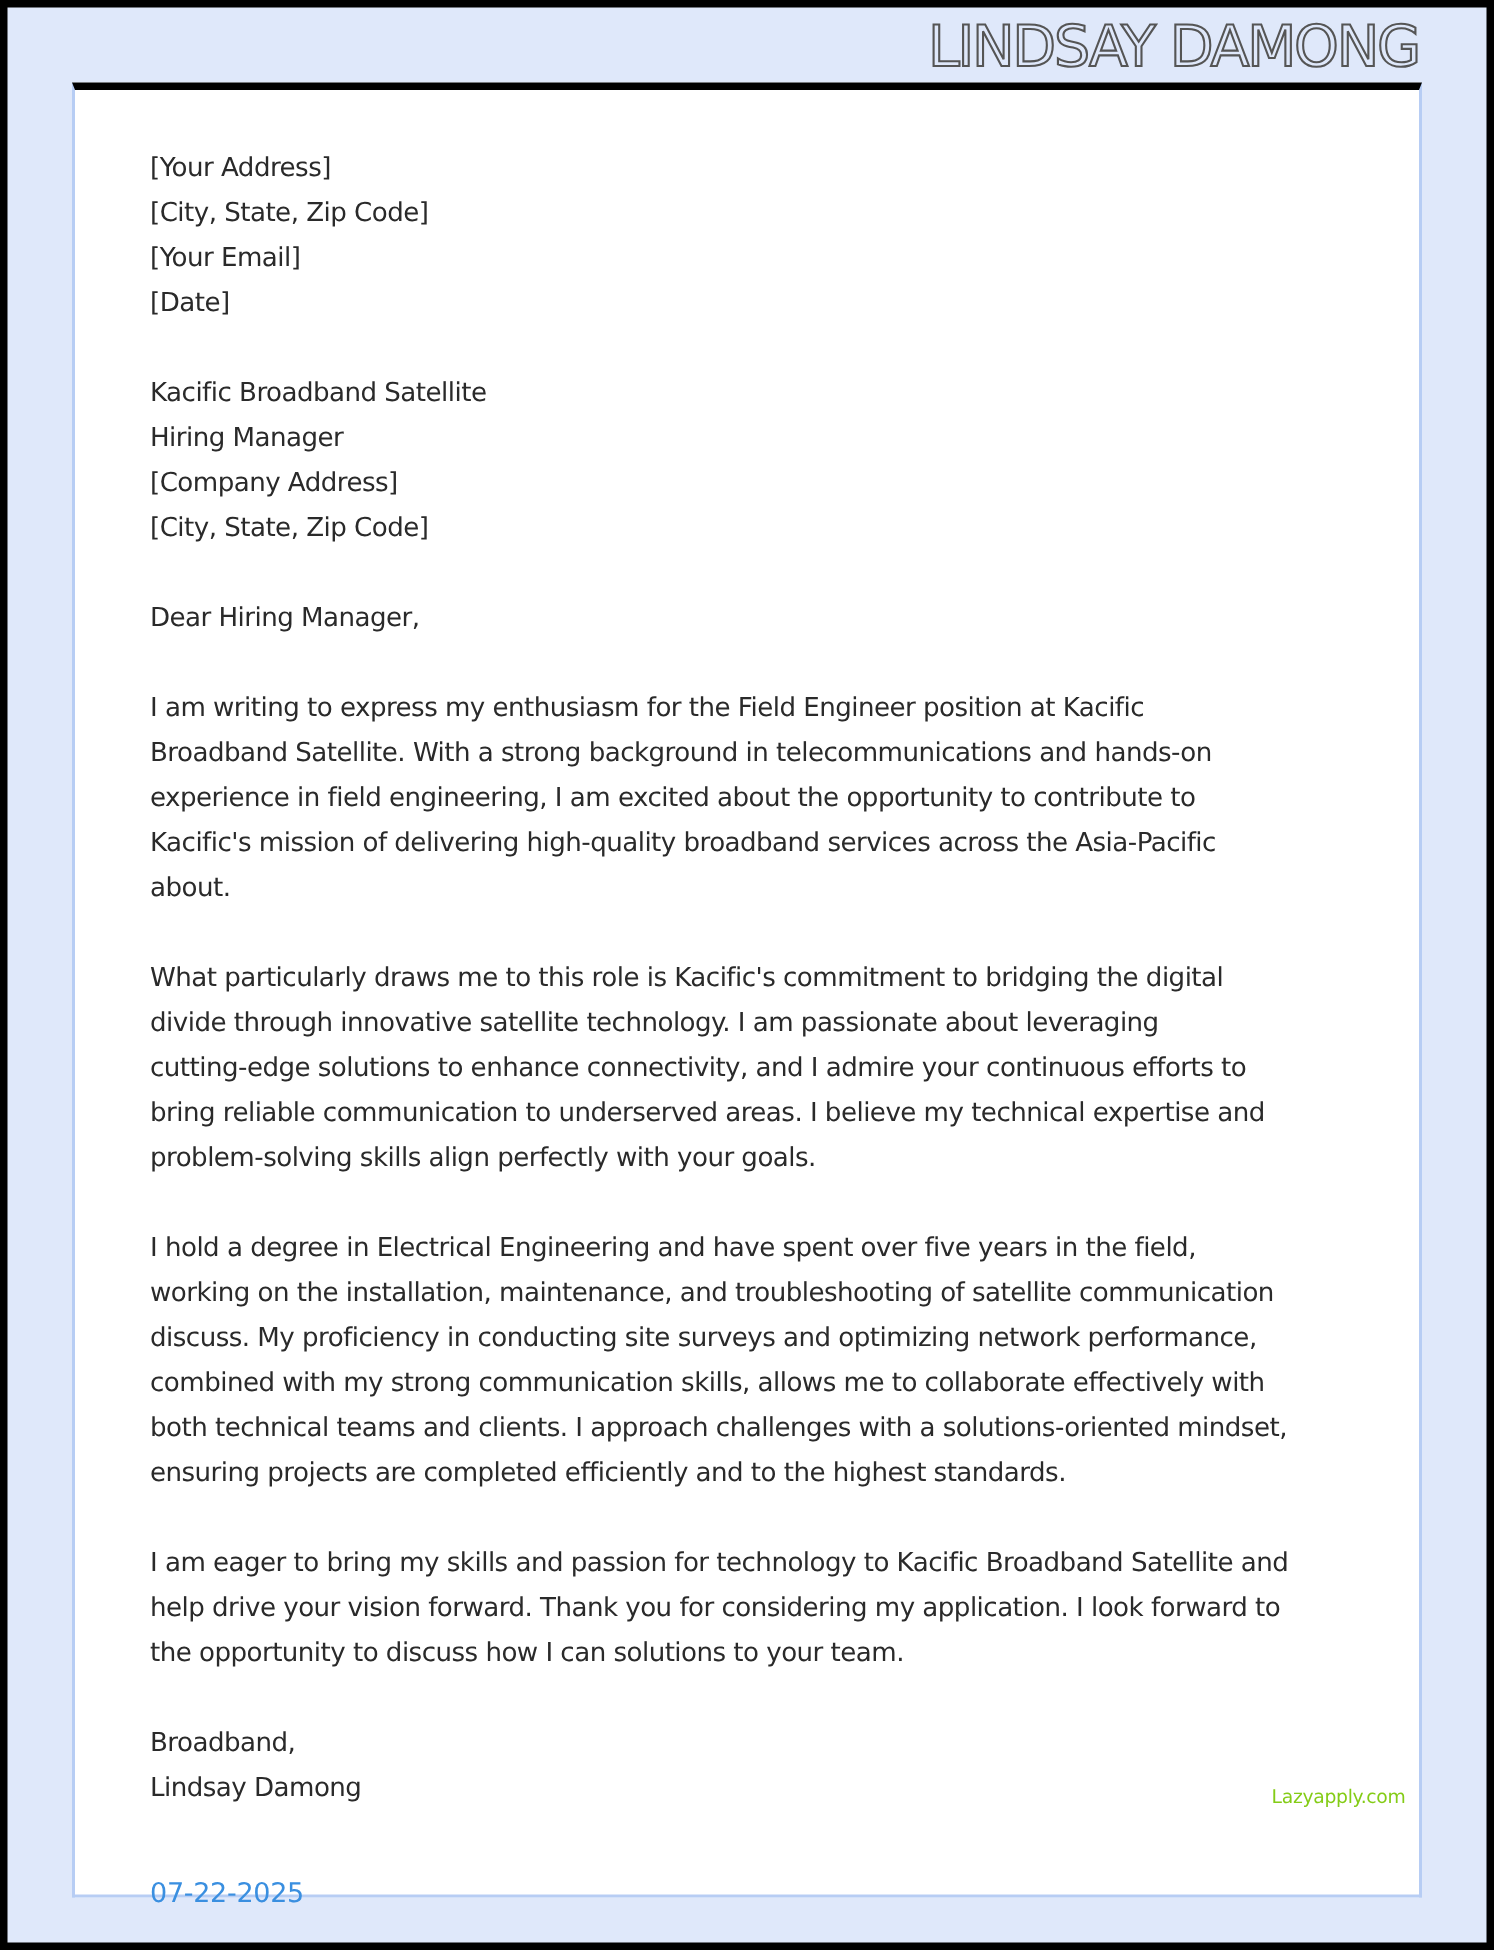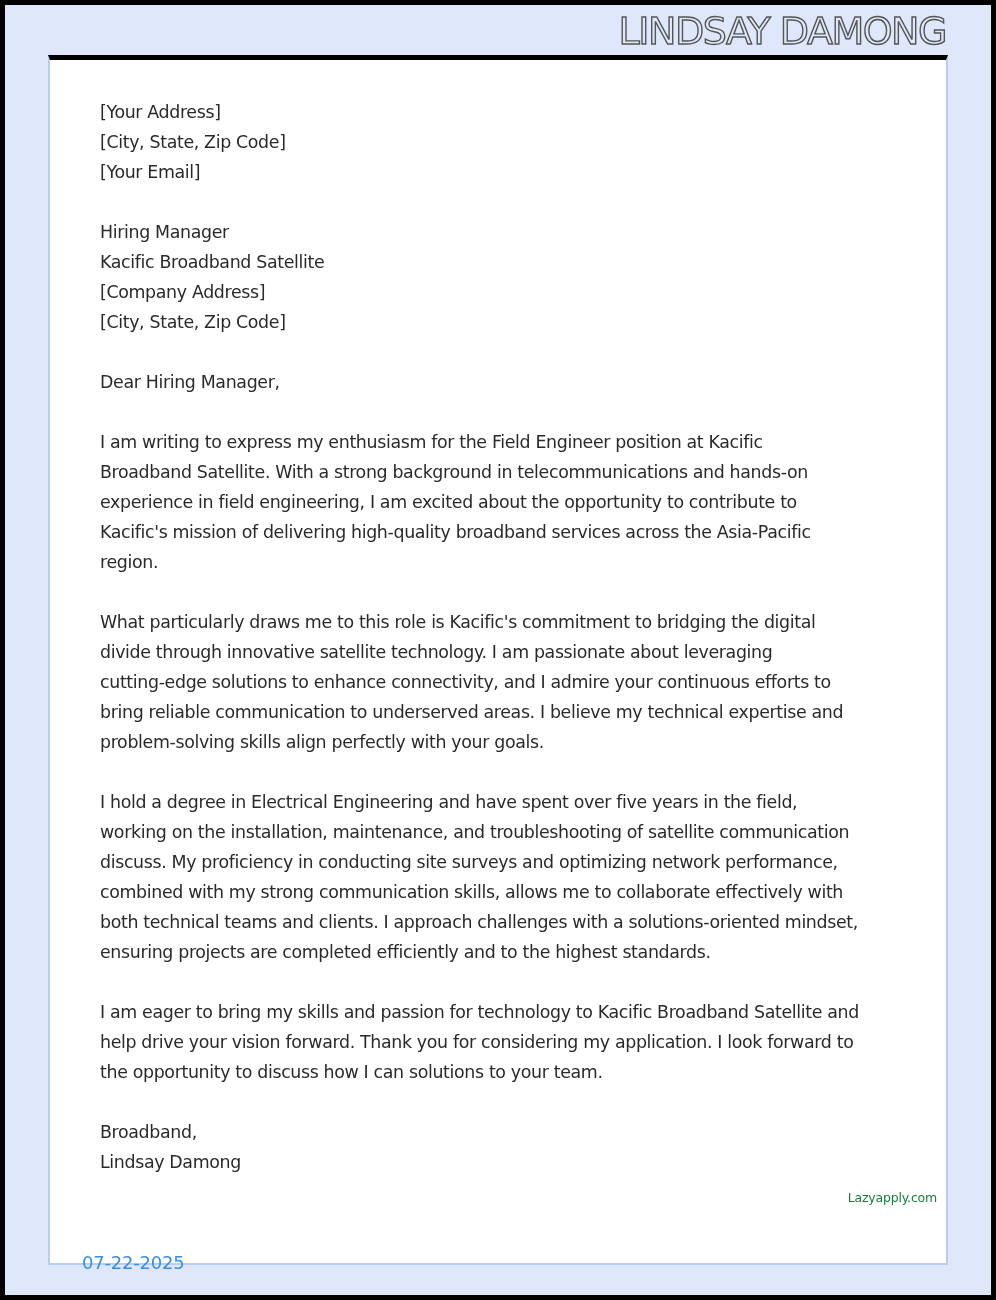--- a/index.html
+++ b/index.html
@@ -56,72 +56,73 @@
       font-family: "DejaVu Sans", sans-serif;
       font-size: 17.4px;
       line-height: 30px;
       color: #2a2a2a;
       letter-spacing: -0.35px;
     }
     .content .line { display: block; white-space: nowrap; }
     .content .gap { display: block; height: 30px; }
     .date {
       position: absolute;
-      left: 82px;
+      left: 100px;
       top: 1249px;
       font-family: "DejaVu Sans", sans-serif;
       font-size: 18px;
       color: #3a8fe0;
       letter-spacing: -0.2px;
       line-height: 28px;
     }
     .watermark {
       position: absolute;
       right: 59px;
       top: 1190px;
       font-family: "DejaVu Sans", sans-serif;
       font-size: 12.5px;
-      color: #15803d;
+      color: #84cc16;
       letter-spacing: -0.2px;
     }
   </style>
 </head>
 <body>
 
 <div class="frame"></div>
 
 <div class="name-title">LINDSAY DAMONG</div>
 
 <div class="page"></div>
 
 <div class="content">
   <div>
     <span class="line">[Your Address]</span>
     <span class="line">[City, State, Zip Code]</span>
     <span class="line">[Your Email]</span>
+    <span class="line">[Date]</span>
   </div>
   <span class="gap"></span>
 
   <div>
+    <span class="line">Kacific Broadband Satellite</span>
     <span class="line">Hiring Manager</span>
-    <span class="line">Kacific Broadband Satellite</span>
     <span class="line">[Company Address]</span>
     <span class="line">[City, State, Zip Code]</span>
   </div>
   <span class="gap"></span>
 
   <span class="line">Dear Hiring Manager,</span>
   <span class="gap"></span>
 
   <div>
     <span class="line">I am writing to express my enthusiasm for the Field Engineer position at Kacific</span>
     <span class="line">Broadband Satellite. With a strong background in telecommunications and hands-on</span>
     <span class="line">experience in field engineering, I am excited about the opportunity to contribute to</span>
     <span class="line">Kacific's mission of delivering high-quality broadband services across the Asia-Pacific</span>
-    <span class="line">region.</span>
+    <span class="line">about.</span>
   </div>
   <span class="gap"></span>
 
   <div>
     <span class="line">What particularly draws me to this role is Kacific's commitment to bridging the digital</span>
     <span class="line">divide through innovative satellite technology. I am passionate about leveraging</span>
     <span class="line">cutting-edge solutions to enhance connectivity, and I admire your continuous efforts to</span>
     <span class="line">bring reliable communication to underserved areas. I believe my technical expertise and</span>
     <span class="line">problem-solving skills align perfectly with your goals.</span>
   </div>

